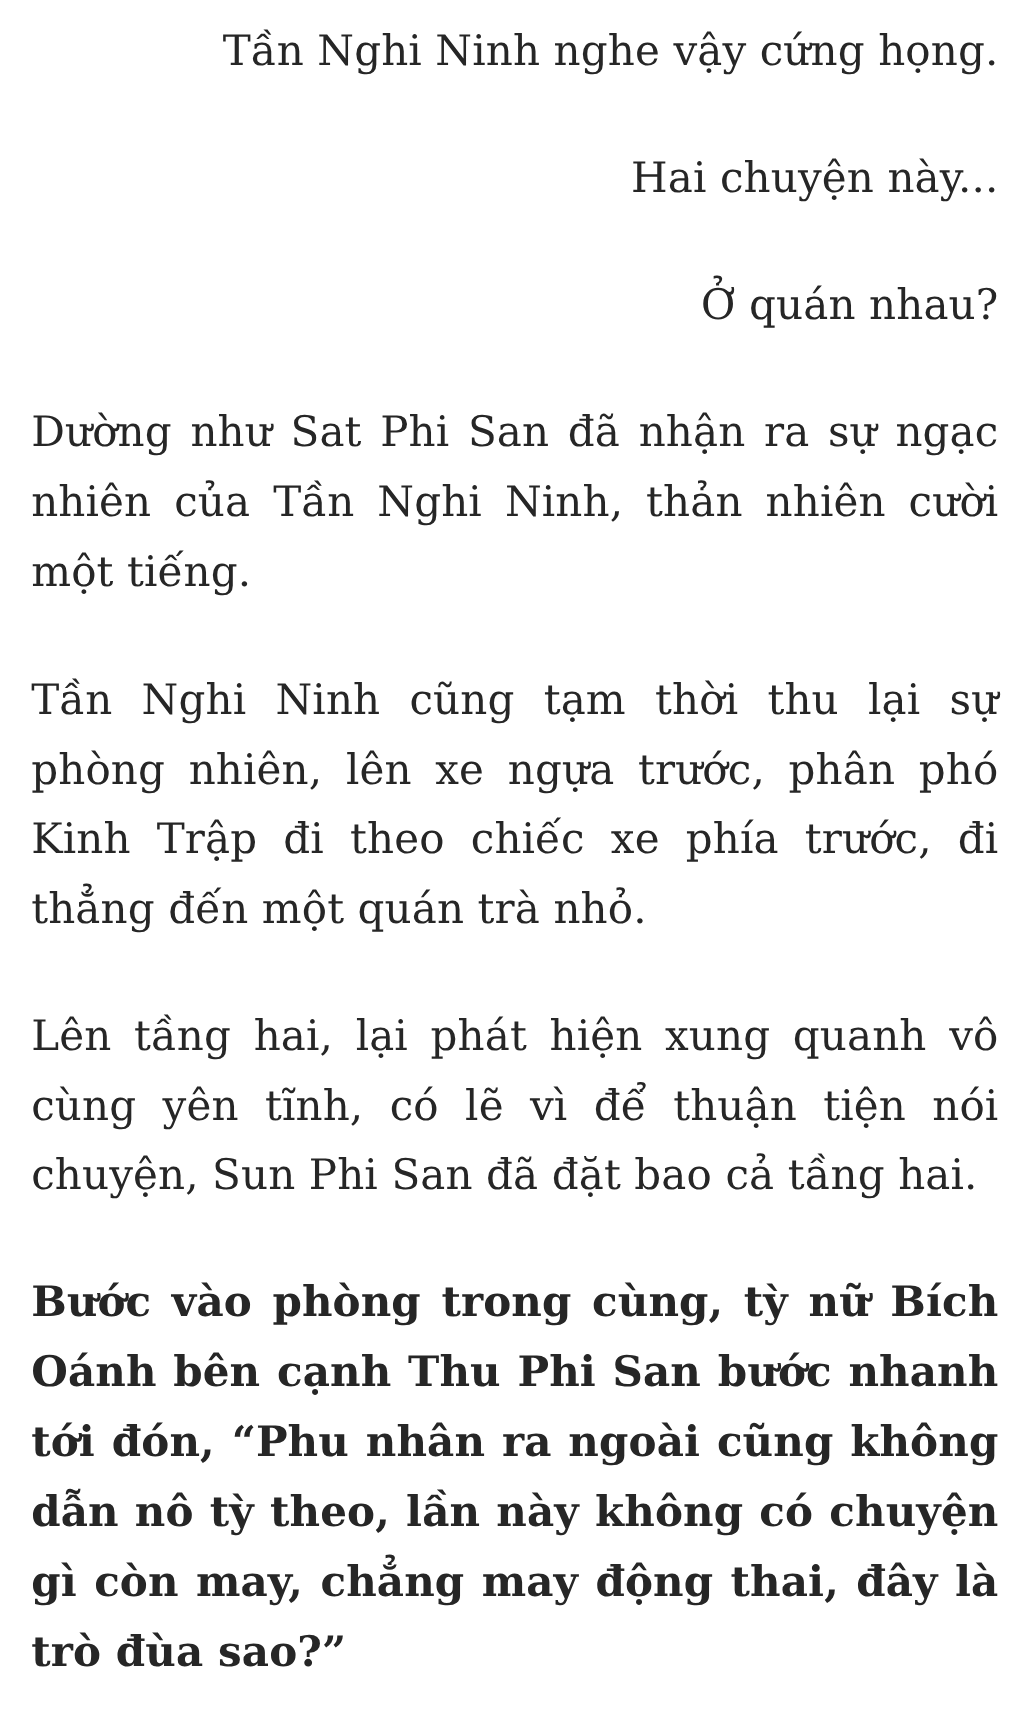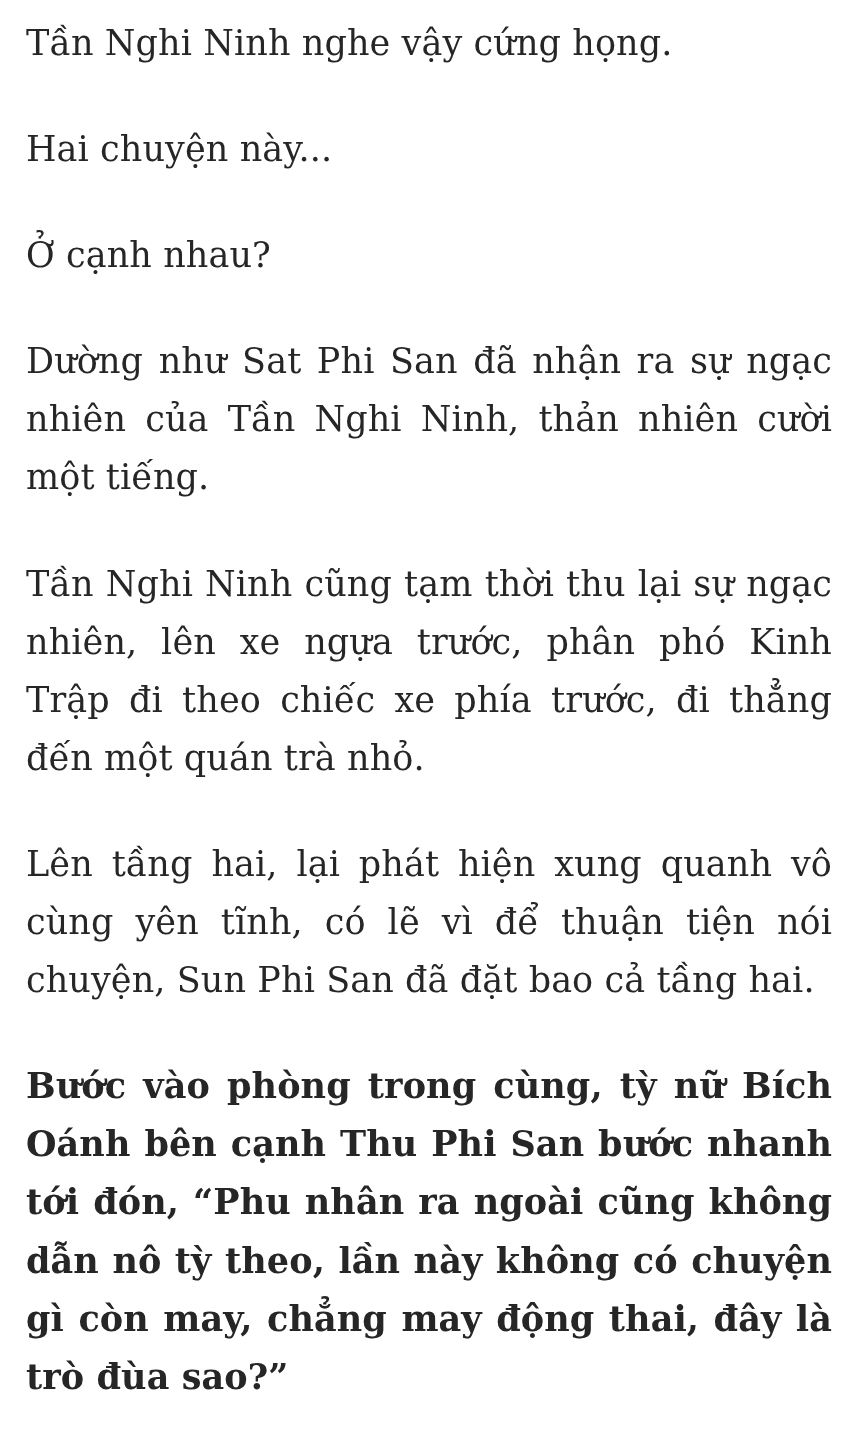--- a/index.html
+++ b/index.html
@@ -27,27 +27,27 @@
     text-justify: inter-word;
     color: #262626;
     letter-spacing: 0.1px;
   }
   .para:last-child {
     margin-bottom: 0;
     font-weight: bold;
   }
   
   .para.short {
-    text-align: left;
+    text-align: right;
   }
 </style>
 </head>
 <body>
 
 <div class="reader">
   <p class="para short">Tần Nghi Ninh nghe vậy cứng họng.</p>
   <p class="para short">Hai chuyện này...</p>
-  <p class="para short">Ở cạnh nhau?</p>
+  <p class="para short">Ở quán nhau?</p>
   <p class="para">Dường như Sat Phi San đã nhận ra sự ngạc nhiên của Tần Nghi Ninh, thản nhiên cười một tiếng.</p>
-  <p class="para">Tần Nghi Ninh cũng tạm thời thu lại sự ngạc nhiên, lên xe ngựa trước, phân phó Kinh Trập đi theo chiếc xe phía trước, đi thẳng đến một quán trà nhỏ.</p>
+  <p class="para">Tần Nghi Ninh cũng tạm thời thu lại sự phòng nhiên, lên xe ngựa trước, phân phó Kinh Trập đi theo chiếc xe phía trước, đi thẳng đến một quán trà nhỏ.</p>
   <p class="para">Lên tầng hai, lại phát hiện xung quanh vô cùng yên tĩnh, có lẽ vì để thuận tiện nói chuyện, Sun Phi San đã đặt bao cả tầng hai.</p>
   <p class="para">Bước vào phòng trong cùng, tỳ nữ Bích Oánh bên cạnh Thu Phi San bước nhanh tới đón, “Phu nhân ra ngoài cũng không dẫn nô tỳ theo, lần này không có chuyện gì còn may, chẳng may động thai, đây là trò đùa sao?”</p>
 </div>
 
 </body></html>

